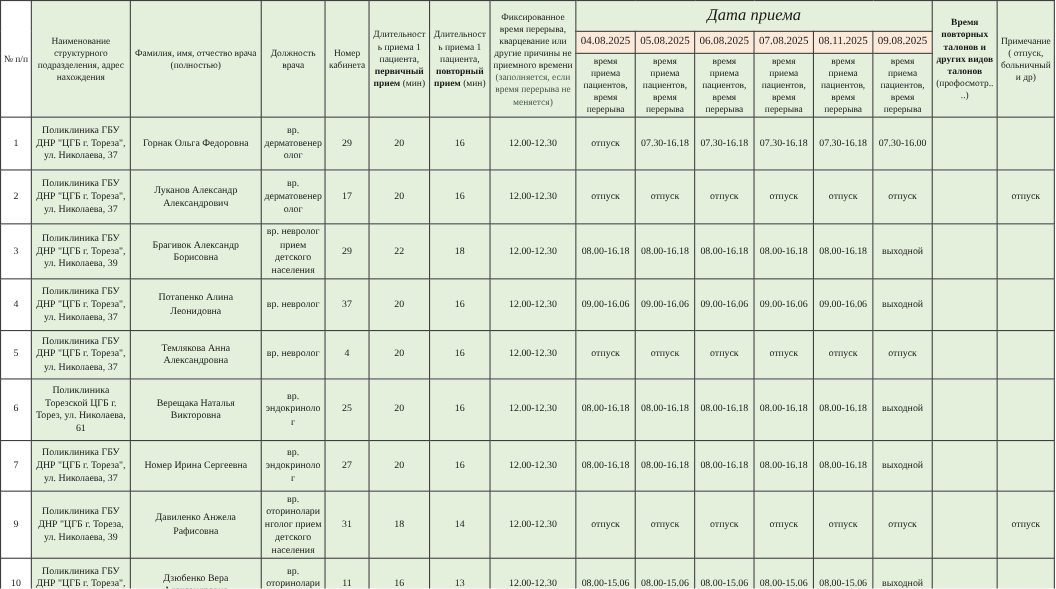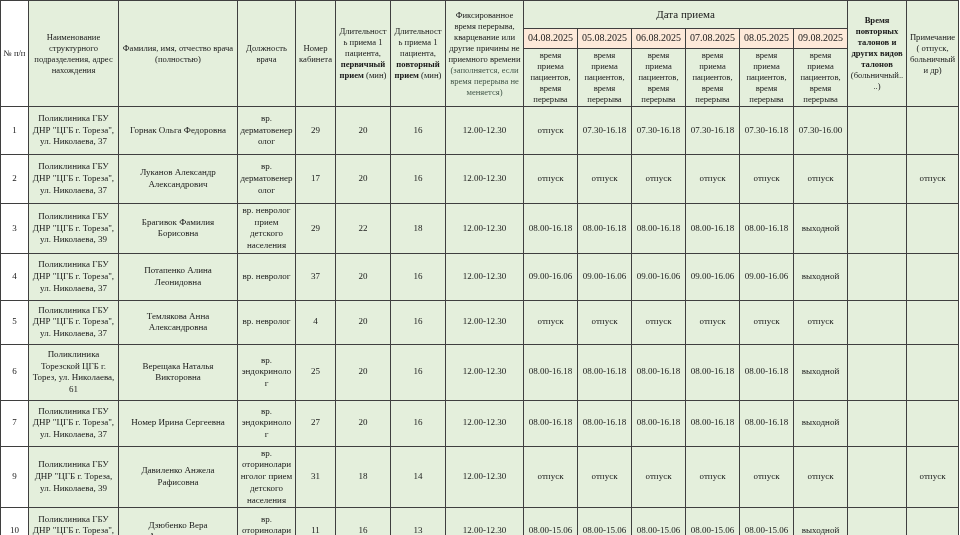--- a/index.html
+++ b/index.html
@@ -13,21 +13,21 @@
     padding: 1px 2px;
     background: #e4efdc;
     font-weight: normal;
     word-wrap: break-word;
     overflow: hidden;
   }
   th { font-size: 8.6px; line-height: 1.28; }
   td { font-size: 9px;   line-height: 1.3; }
   .white-bg { background: #ffffff; margin-left: 44px; }
   .date-th  { background: #fde9d9; font-size: 10px; }
-  .group-th { font-size: 11px; }
+  .group-th { font-size: 15px; font-style: italic; }
   b { font-weight: bold; }
   .italic-note { color: #44584a; }
   thead tr:nth-child(1) { height: 28px; }
   thead tr:nth-child(2) { height: 20px; }
   thead tr:nth-child(3) { height: 44px; }
   tbody tr:nth-child(1) { height: 48px; }
   tbody tr:nth-child(2) { height: 49px; }
   tbody tr:nth-child(3) { height: 48px; }
   tbody tr:nth-child(4) { height: 47px; }
   tbody tr:nth-child(5) { height: 44px; }
@@ -62,29 +62,29 @@
     <tr>
       <th rowspan="3" class="white-bg">№ п/п</th>
       <th rowspan="3">Наименование структурного подразделения, адрес нахождения</th>
       <th rowspan="3">Фамилия, имя, отчество врача (полностью)</th>
       <th rowspan="3">Должность врача</th>
       <th rowspan="3">Номер кабинета</th>
       <th rowspan="3"><span>Длительность приема 1 пациента,</span> <b>первичный прием</b> <span>(мин)</span></th>
       <th rowspan="3"><span>Длительность приема 1 пациента,</span> <b>повторный прием</b> <span>(мин)</span></th>
       <th rowspan="3"><span>Фиксированное время перерыва, кварцевание или другие причины не приемного времени</span> <span class="italic-note">(заполняется, если время перерыва не меняется)</span></th>
       <th colspan="6" class="group-th">Дата  приема</th>
-      <th rowspan="3"><b>Время повторных талонов и других видов талонов</b> <span>(больничный....)</span></th>
+      <th rowspan="3"><b>Время повторных талонов и других видов талонов</b> <span>(профосмотр....)</span></th>
       <th rowspan="3">Примечание ( отпуск, больничный и др)</th>
     </tr>
     <tr>
       <th class="date-th">04.08.2025</th>
       <th class="date-th">05.08.2025</th>
       <th class="date-th">06.08.2025</th>
       <th class="date-th">07.08.2025</th>
-      <th class="date-th">08.05.2025</th>
+      <th class="date-th">08.11.2025</th>
       <th class="date-th">09.08.2025</th>
     </tr>
     <tr>
       <th>время приема пациентов, время перерыва</th>
       <th>время приема пациентов, время перерыва</th>
       <th>время приема пациентов, время перерыва</th>
       <th>время приема пациентов, время перерыва</th>
       <th>время приема пациентов, время перерыва</th>
       <th>время приема пациентов, время перерыва</th>
     </tr>
@@ -124,21 +124,21 @@
     <td>отпуск</td>
     <td>отпуск</td>
     <td>отпуск</td>
     <td></td>
     <td>отпуск</td>
   </tr>
 
   <tr class="data-row">
     <td class="white-bg">3</td>
     <td>Поликлиника ГБУ ДНР  "ЦГБ г. Тореза", ул. Николаева, 39</td>
-    <td>Брагивок Фамилия Борисовна</td>
+    <td>Брагивок Александр Борисовна</td>
     <td>вр. невролог прием детского населения</td>
     <td>29</td>
     <td>22</td>
     <td>18</td>
     <td>12.00-12.30</td>
     <td>08.00-16.18</td>
     <td>08.00-16.18</td>
     <td>08.00-16.18</td>
     <td>08.00-16.18</td>
     <td>08.00-16.18</td>

